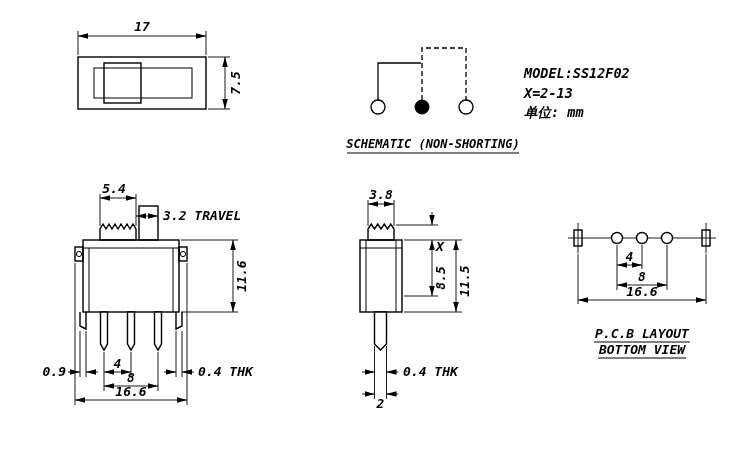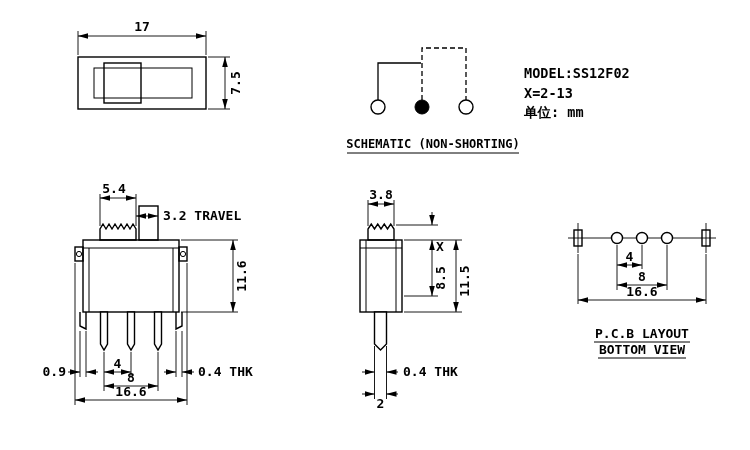--- a/index.html
+++ b/index.html
@@ -1,16 +1,16 @@
 <!DOCTYPE html>
 <html><head>
 <meta charset="utf-8">
 <style>
   html,body{margin:0;padding:0;background:#fff;}
-  .stage{width:744px;height:450px;background:#fff;overflow:hidden;}
+  .stage{width:744px;height:450px;background:#fff;overflow:hidden;font-style:italic;}
   svg{display:block;}
   .outline{fill:none;stroke:#000;stroke-width:1.4;}
   .fillw{fill:#fff;stroke:#000;stroke-width:1.4;}
   .mid{fill:none;stroke:#000;stroke-width:1;}
   .thin{fill:none;stroke:#000;stroke-width:0.9;}
   .wire{fill:none;stroke:#000;stroke-width:1.3;}
   .dash{stroke-dasharray:5 3;}
   text{fill:#000;font-family:"DejaVu Sans Mono","Liberation Mono",monospace;font-weight:bold;}
   .dim{font-size:13px;}
   .sch{font-size:12px;}

